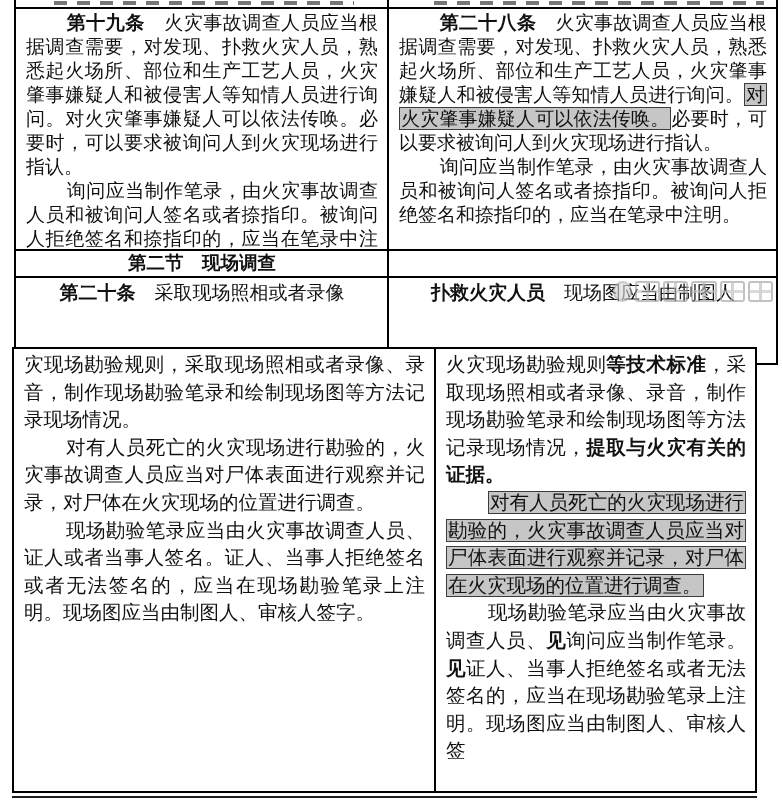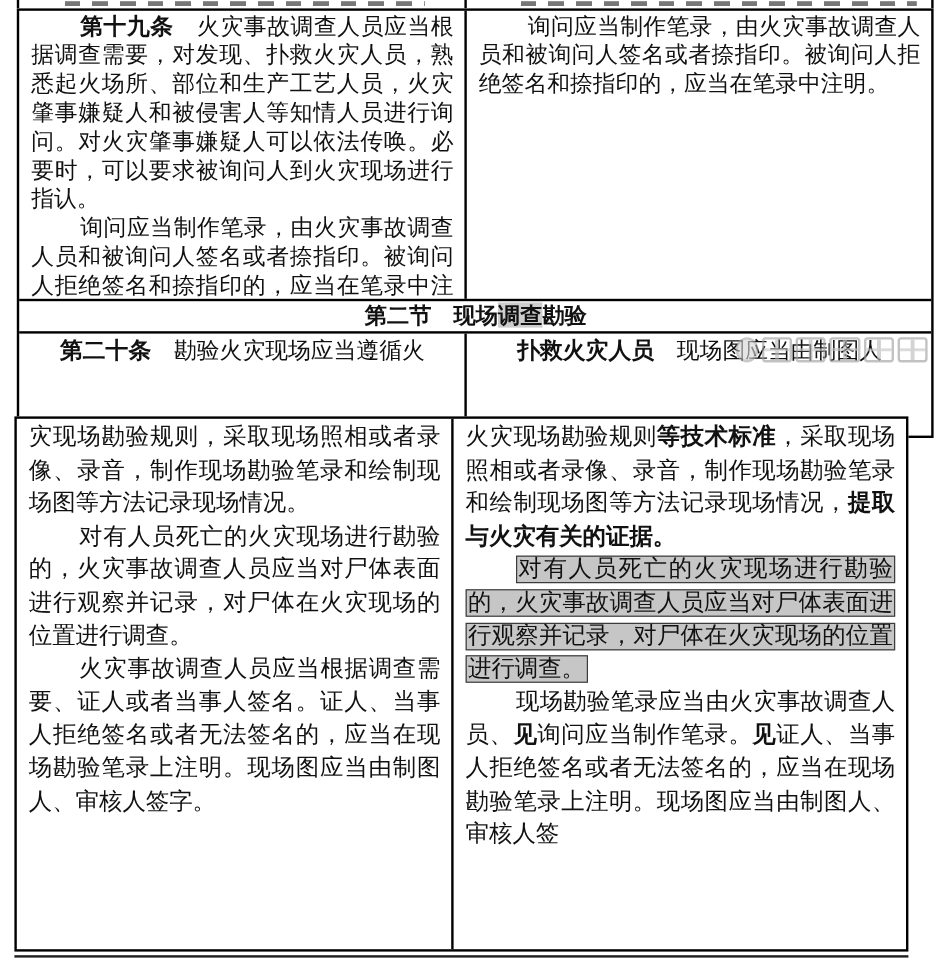--- a/index.html
+++ b/index.html
@@ -20,21 +20,21 @@
   .t0 .row-main{height:240px;}
   .t0 .row-sec{height:25px;}
   .t0 .row-art{flex:1;}
   .t1 .row{flex:1;}
   .cell{box-sizing:border-box;overflow:hidden;position:relative;
         padding:2px 9px 0 10px;text-align:justify;text-justify:inter-character;}
   .t0 .cell{font-size:19px;line-height:24px;}
   .t1 .cell{font-size:19.5px;line-height:27.6px;}
   .t0 .c0{width:373px;border-right:2px solid #000;}
   .t0 .c1{flex:1;}
-  .t1 .c0{width:364px;border-right:2px solid #000;}
+  .t1 .c0{width:422px;border-right:2px solid #000;}
   .t1 .c1{flex:1;}
   .row-sec .cell{line-height:22px;padding-top:1px;font-size:18.5px;}
   .row-art .cell{line-height:26px;padding-top:2px;}
   p{margin:0;text-indent:2.15em;}
   p.ni{text-indent:0;}
   .center p{text-align:center;text-indent:0;}
   .b{font-family:"Liberation Sans","DejaVu Sans",sans-serif;font-weight:700;}
   .hl{
     background:var(--hl-bg,#c6c6c6);
     border:1.5px solid var(--hl-border,#3c3c3c);
@@ -75,51 +75,52 @@
   <div class="marks m2"></div>
 </div>
 
 <div id="table0" class="cmp-table t0">
     <div class="row row-main">
       <div class="cell c0">
         <p><span class="b">第十九条</span><span>　火灾事故调查人员应当根据调查需要，对发现、扑救火灾人员，熟悉起火场所、部位和生产工艺人员，火灾肇事嫌疑人和被侵害人等知情人员进行询问。对火灾肇事嫌疑人可以依法传唤。必要时，可以要求被询问人到火灾现场进行指认。</span></p>
         <p><span>询问应当制作笔录，由火灾事故调查人员和被询问人签名或者捺指印。被询问人拒绝签名和捺指印的，应当在笔录中注明。</span></p>
       </div>
       <div class="cell c1">
+        <p><span class="b">第二十八条</span><span>　火灾事故调查人员应当根据调查需要，对发现、扑救火灾人员，熟悉起火场所、部位和生产工艺人员，火灾肇事嫌疑人和被侵害人等知情人员进行询问。</span><span class="hl">对火灾肇事嫌疑人可以依法传唤。</span><span>必要时，可以要求被询问人到火灾现场进行指认。</span></p>
         <p><span>询问应当制作笔录，由火灾事故调查人员和被询问人签名或者捺指印。被询问人拒绝签名和捺指印的，应当在笔录中注明。</span></p>
       </div>
     </div>
     <div class="row row-sec">
-      <div class="cell c1 center">
-        <p class="ni"><span class="b">第二节　现场</span><span class="b hl2">调查</span><span class="b">勘验</span></p>
+      <div class="cell c0 center">
+        <p class="ni"><span class="b">第二节　现场调查</span></p>
       </div>
     </div>
     <div class="row row-art">
       <div class="cell c0 center">
-        <p class="ni"><span class="b">第二十条</span><span>　勘验火灾现场应当遵循火</span></p>
+        <p class="ni"><span class="b">第二十条</span><span>　采取现场照相或者录像</span></p>
       </div>
       <div class="cell c1 center">
         <p class="ni"><span class="b">扑救火灾人员</span><span>　现场图应当由制图人</span></p>
         <div class="watermark">
           <div class="wm-circle"></div>
           <div class="wm-glyph"></div>
           <div class="wm-glyph"></div>
           <div class="wm-glyph"></div>
           <div class="wm-glyph"></div>
           <div class="wm-glyph"></div>
         </div>
       </div>
     </div>
   </div>
 <div id="table1" class="cmp-table t1">
     <div class="row row-cont">
       <div class="cell c0">
         <p class="ni"><span>灾现场勘验规则，采取现场照相或者录像、录音，制作现场勘验笔录和绘制现场图等方法记录现场情况。</span></p>
         <p><span>对有人员死亡的火灾现场进行勘验的，火灾事故调查人员应当对尸体表面进行观察并记录，对尸体在火灾现场的位置进行调查。</span></p>
-        <p><span>火灾事故调查人员应当根据调查需要、证人或者当事人签名。证人、当事人拒绝签名或者无法签名的，应当在现场勘验笔录上注明。现场图应当由制图人、审核人签字。</span></p>
+        <p><span>现场勘验笔录应当由火灾事故调查人员、证人或者当事人签名。证人、当事人拒绝签名或者无法签名的，应当在现场勘验笔录上注明。现场图应当由制图人、审核人签字。</span></p>
       </div>
       <div class="cell c1">
         <p class="ni"><span>火灾现场勘验规则</span><span class="b">等技术标准</span><span>，采取现场照相或者录像、录音，制作现场勘验笔录和绘制现场图等方法记录现场情况，</span><span class="b">提取与火灾有关的证据。</span></p>
         <p><span class="hl">对有人员死亡的火灾现场进行勘验的，火灾事故调查人员应当对尸体表面进行观察并记录，对尸体在火灾现场的位置进行调查。</span></p>
         <p><span>现场勘验笔录应当由火灾事故调查人员、</span><span class="b">见</span><span>询问应当制作笔录。</span><span class="b">见</span><span>证人、当事人拒绝签名或者无法签名的，应当在现场勘验笔录上注明。现场图应当由制图人、审核人签</span></p>
       </div>
     </div>
   </div>
 
 <div class="sliver-bottom"></div>

